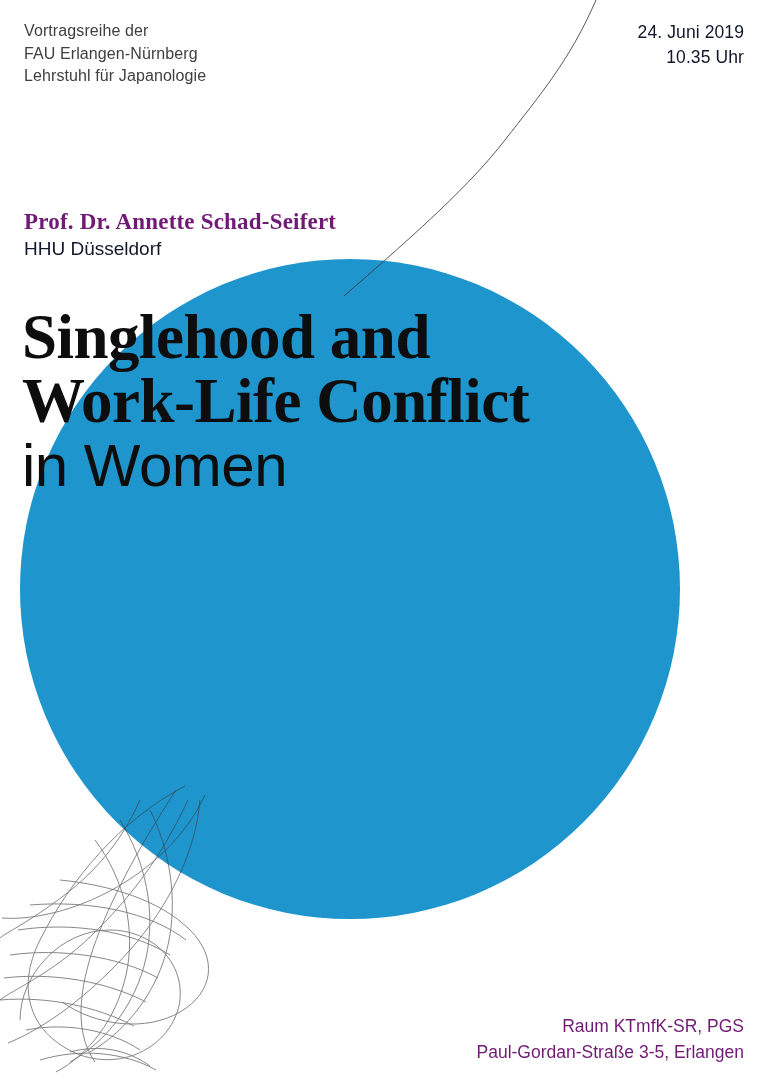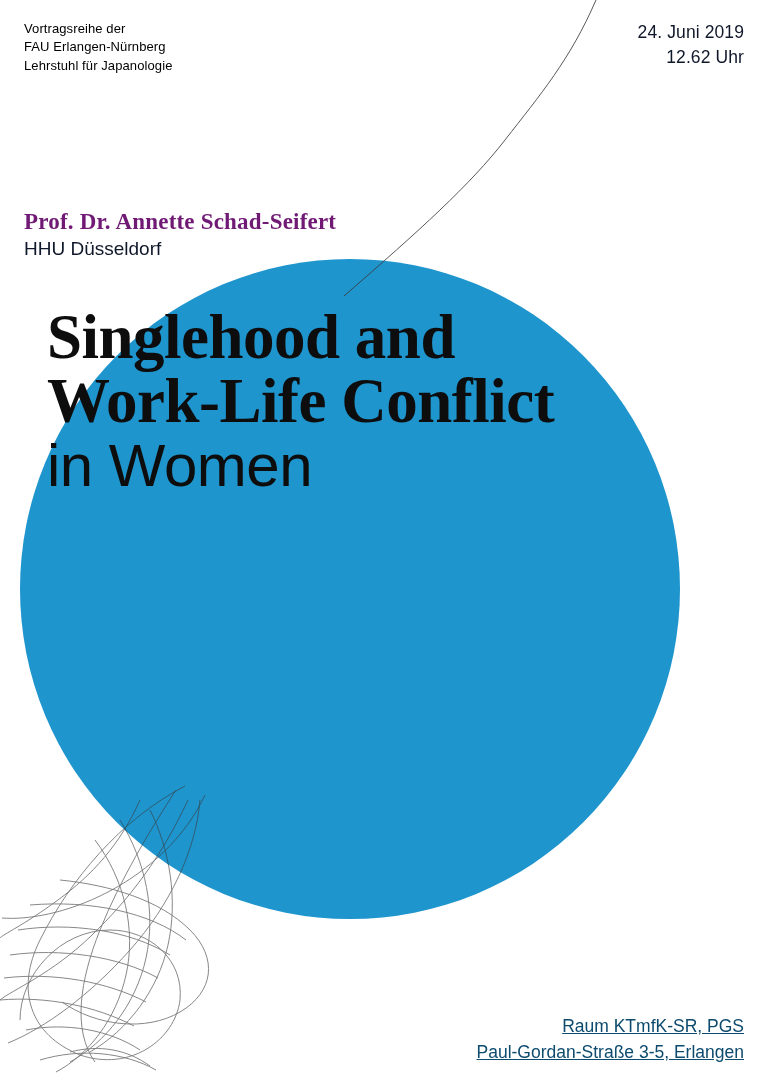--- a/index.html
+++ b/index.html
@@ -43,23 +43,23 @@
   .header {
     position: absolute;
     left: 24px;
     top: 20px;
     width: 720px;
     display: flex;
     justify-content: space-between;
     align-items: flex-start;
   }
   .series {
-    font-size: 13px;
+    font-size: 16px;
     line-height: 1.42;
-    color: #000000;
+    color: #404040;
     letter-spacing: 0.1px;
   }
   .series div { white-space: nowrap; }
   .datetime {
     text-align: right;
     font-size: 17.5px;
     line-height: 1.42;
     color: #0f172a;
     letter-spacing: 0.1px;
   }
@@ -85,21 +85,20 @@
     margin-top: 3px;
     white-space: nowrap;
   }
 
   
   .title {
     position: absolute;
     left: 22px;
     top: 305px;
     width: 700px;
-    margin-left: 25px;
   }
   .title-line {
     white-space: nowrap;
     color: #0d0d0d;
   }
   .title-bold {
     font-family: "Liberation Serif", serif;
     font-weight: bold;
     font-size: 63px;
     line-height: 1.02;
@@ -114,22 +113,21 @@
   }
 
   
   .footer {
     position: absolute;
     right: 24px;
     bottom: 18px;
     text-align: right;
     font-size: 17.5px;
     line-height: 1.45;
-    color: #0c4a6e;
-    text-decoration: underline;
+    color: #701a75;
   }
   .footer div { white-space: nowrap; }
 </style>
 </head>
 <body>
 
 <div class="poster">
 
   <div class="circle"></div>
 
@@ -162,21 +160,21 @@
   </svg>
 
   <div class="header">
     <div class="series">
       <div>Vortragsreihe der</div>
       <div>FAU Erlangen-Nürnberg</div>
       <div>Lehrstuhl für Japanologie</div>
     </div>
     <div class="datetime">
       <div>24. Juni 2019</div>
-      <div>12.62 Uhr</div>
+      <div>10.35 Uhr</div>
     </div>
   </div>
 
   <div class="speaker">
     <div class="speaker-name">Prof. Dr. Annette Schad-Seifert</div>
     <div class="speaker-affil">HHU Düsseldorf</div>
   </div>
 
   <div class="title">
     <div class="title-line title-bold">Singlehood and</div>

